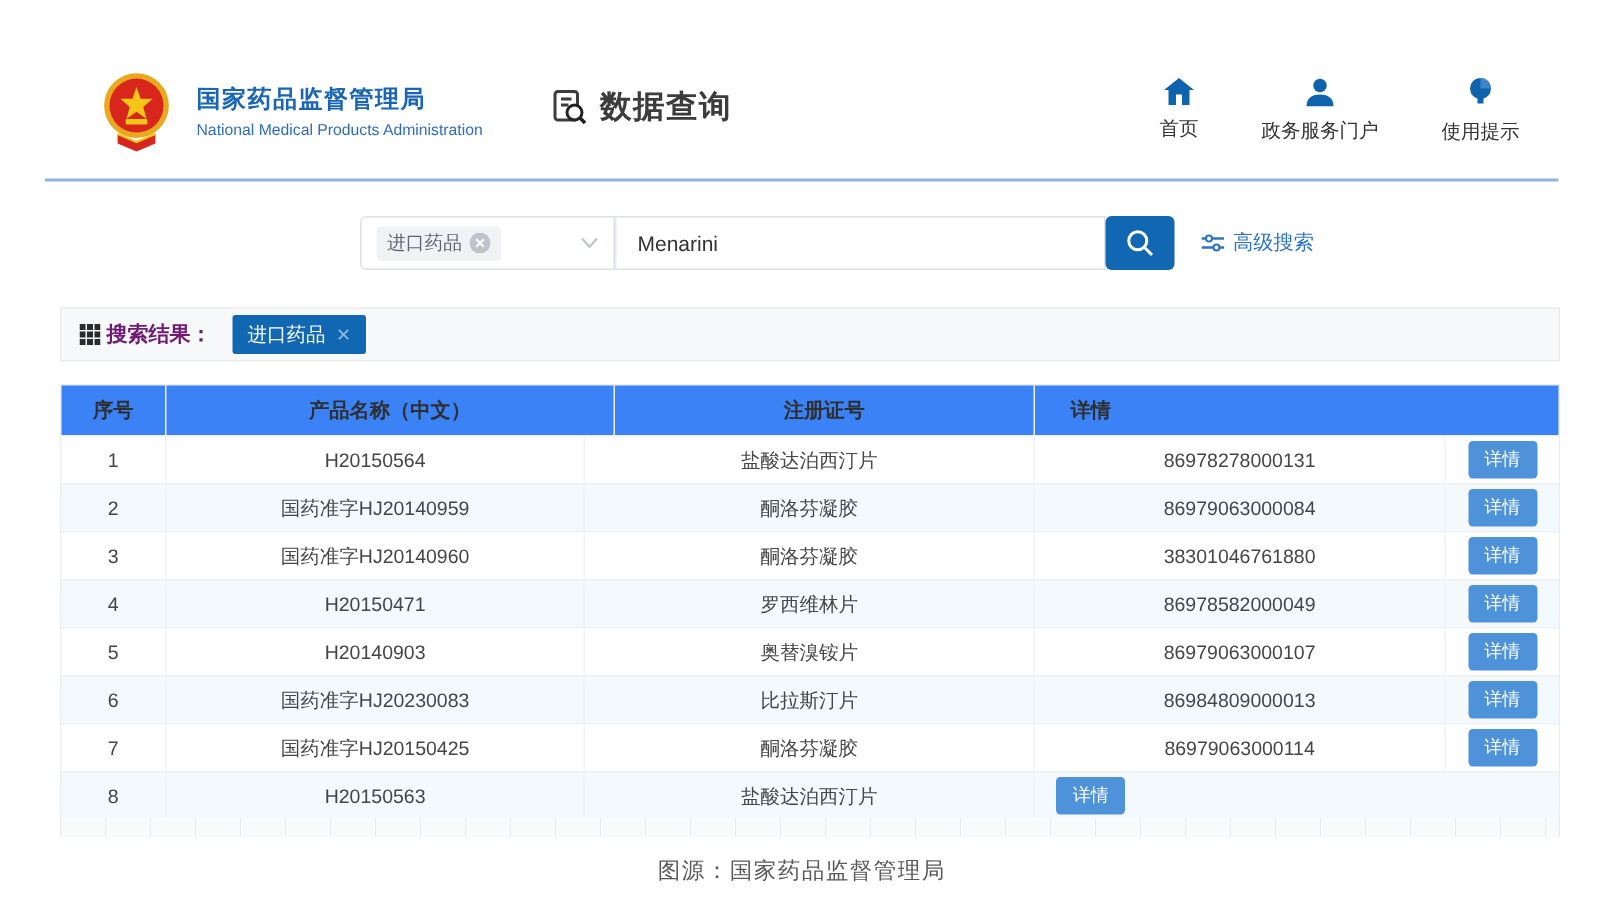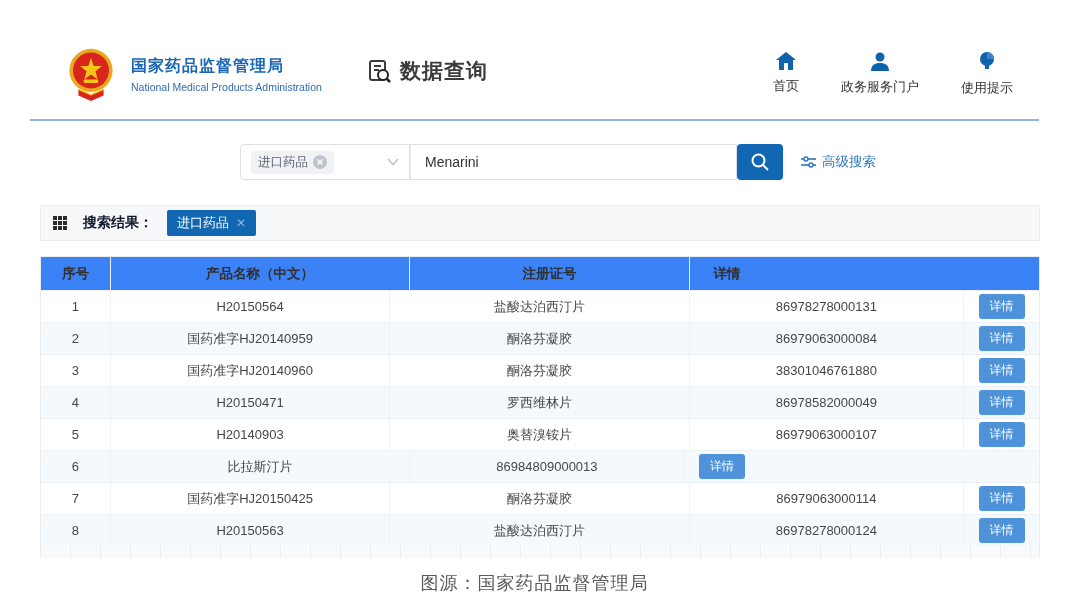--- a/index.html
+++ b/index.html
@@ -31,21 +31,21 @@
     font-size:14px; color:#333; padding:0 14px; outline:none; font-family:inherit; }
   .search-button { position:absolute; left:737px; top:144px; width:46px; height:36px;
     background:#1267b2; border:none; border-radius:4px; cursor:pointer;
     display:flex; align-items:center; justify-content:center; }
   .advanced { position:absolute; left:801px; top:153px; display:flex; align-items:center; gap:6px;
     color:#2e74c0; font-size:13.5px; cursor:pointer; }
 
   
   .results-bar { position:absolute; left:40px; top:205px; width:1000px; height:36px;
     background:#f7f8f9; border:1px solid #ececec; display:flex; align-items:center; padding:0 12px; }
-  .results-label { display:flex; align-items:center; gap:16px; font-size:14px; font-weight:bold; color:#0f172a; }
+  .results-label { display:flex; align-items:center; gap:4px; font-size:14px; font-weight:bold; color:#701a75; }
   .filter-tag { margin-left:14px; background:#1267b2; color:#fff; font-size:13px;
     padding:4px 10px; border-radius:2px; display:flex; align-items:center; gap:7px; cursor:default; }
   .filter-tag .x { color:#8fb9e3; font-size:12px; cursor:pointer; line-height:1; }
 
   
   .table { position:absolute; left:40px; top:256px; width:1000px; border:1px solid #eaeced; border-bottom:none; }
   .thead { display:flex; height:33px; background:#3b82f6; }
   .thead .cell { font-weight:bold; color:#2f2f2f; font-size:13.5px; }
   .trow { display:flex; height:32px; background:#fff; border-top:1px solid #eef0f2; }
   .trow:nth-child(even) { background:#f4f9fd; }
@@ -55,21 +55,21 @@
   .c1 { width:7%; } .c2 { width:28%; } .c3 { width:30%; } .c4 { width:27.5%; } .c5 { width:7.5%; }
   .detail-btn { background:#4e92d9; color:#fff; border:none; border-radius:3px;
     font-size:12px; padding:4px 11px; cursor:pointer; font-family:inherit; }
 
   .table-bottom-strip { position:absolute; left:40px; top:545px; width:1000px; height:13px;
     background:repeating-linear-gradient(90deg,#f8fafc 0 29px,#e7edf3 29px 30px);
     border-left:1px solid #eaeced; border-right:1px solid #eaeced; }
 
   
   .caption { position:absolute; left:0; top:571px; width:100%; text-align:center;
-    font-size:18px; color:#595959; letter-spacing:1px; }
+    font-size:15px; color:#595959; letter-spacing:1px; }
 </style>
 </head>
 <body>
 
 <div class="page">
 
   <div class="logo-group">
     <svg class="emblem" viewBox="0 0 60 62">
       <circle cx="30" cy="27" r="24" fill="#e9a81d"></circle>
       <circle cx="30" cy="27" r="20" fill="#d8261c"></circle>
@@ -224,40 +224,40 @@
           <div class="cell c1">5</div>
           <div class="cell c2">H20140903</div>
           <div class="cell c3">奥替溴铵片</div>
           <div class="cell c4">86979063000107</div>
           <div class="cell c5">
             <button class="detail-btn">详情</button>
           </div>
         </div>
         <div class="trow">
           <div class="cell c1">6</div>
+          <div class="cell c2">国药准字HJ20230083</div>
           <div class="cell c3">比拉斯汀片</div>
           <div class="cell c4">86984809000013</div>
           <div class="cell c5">
             <button class="detail-btn">详情</button>
           </div>
         </div>
         <div class="trow">
           <div class="cell c1">7</div>
           <div class="cell c2">国药准字HJ20150425</div>
           <div class="cell c3">酮洛芬凝胶</div>
           <div class="cell c4">86979063000114</div>
           <div class="cell c5">
             <button class="detail-btn">详情</button>
           </div>
         </div>
         <div class="trow">
           <div class="cell c1">8</div>
           <div class="cell c2">H20150563</div>
           <div class="cell c3">盐酸达泊西汀片</div>
-          <div class="cell c4">86978278000124</div>
           <div class="cell c5">
             <button class="detail-btn">详情</button>
           </div>
         </div>
       </div>
   </div>
 
   <div class="table-bottom-strip"></div>
 
   <div class="caption">图源：国家药品监督管理局</div>

